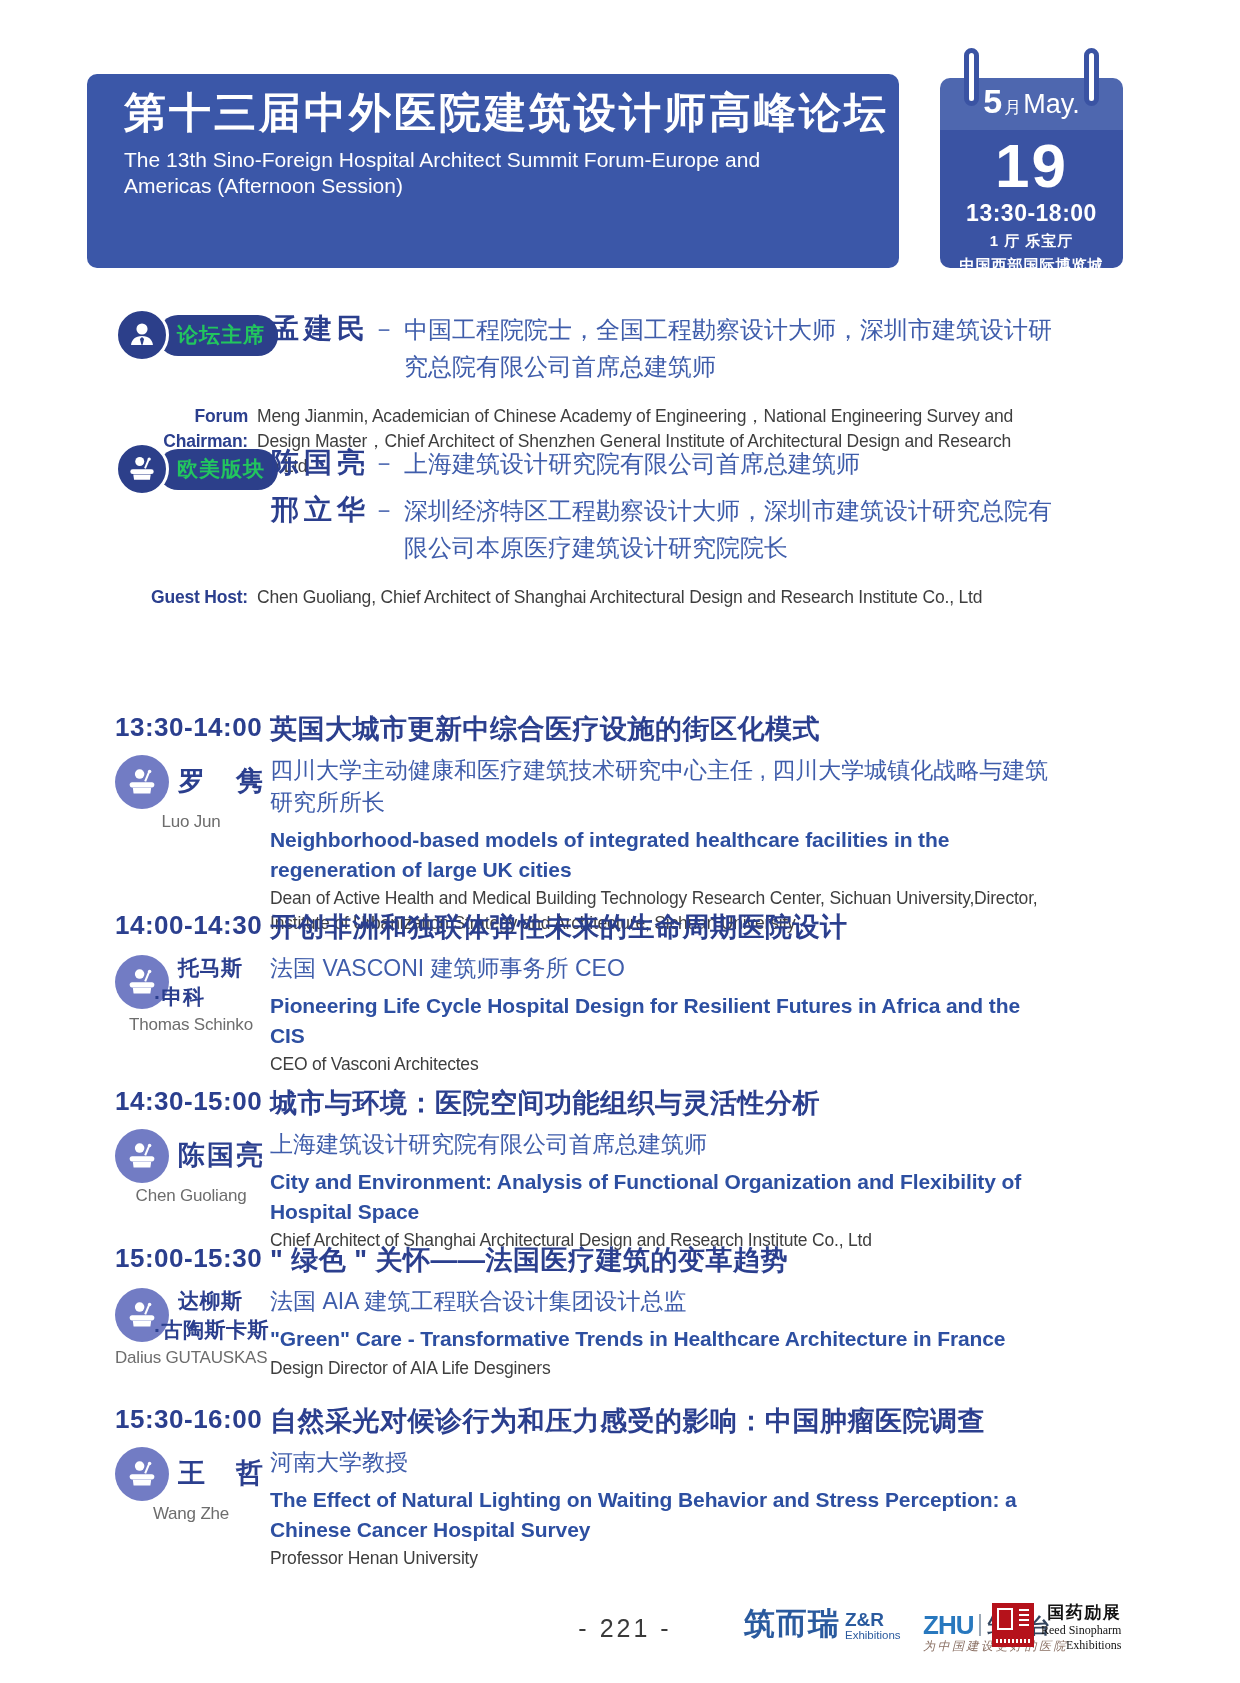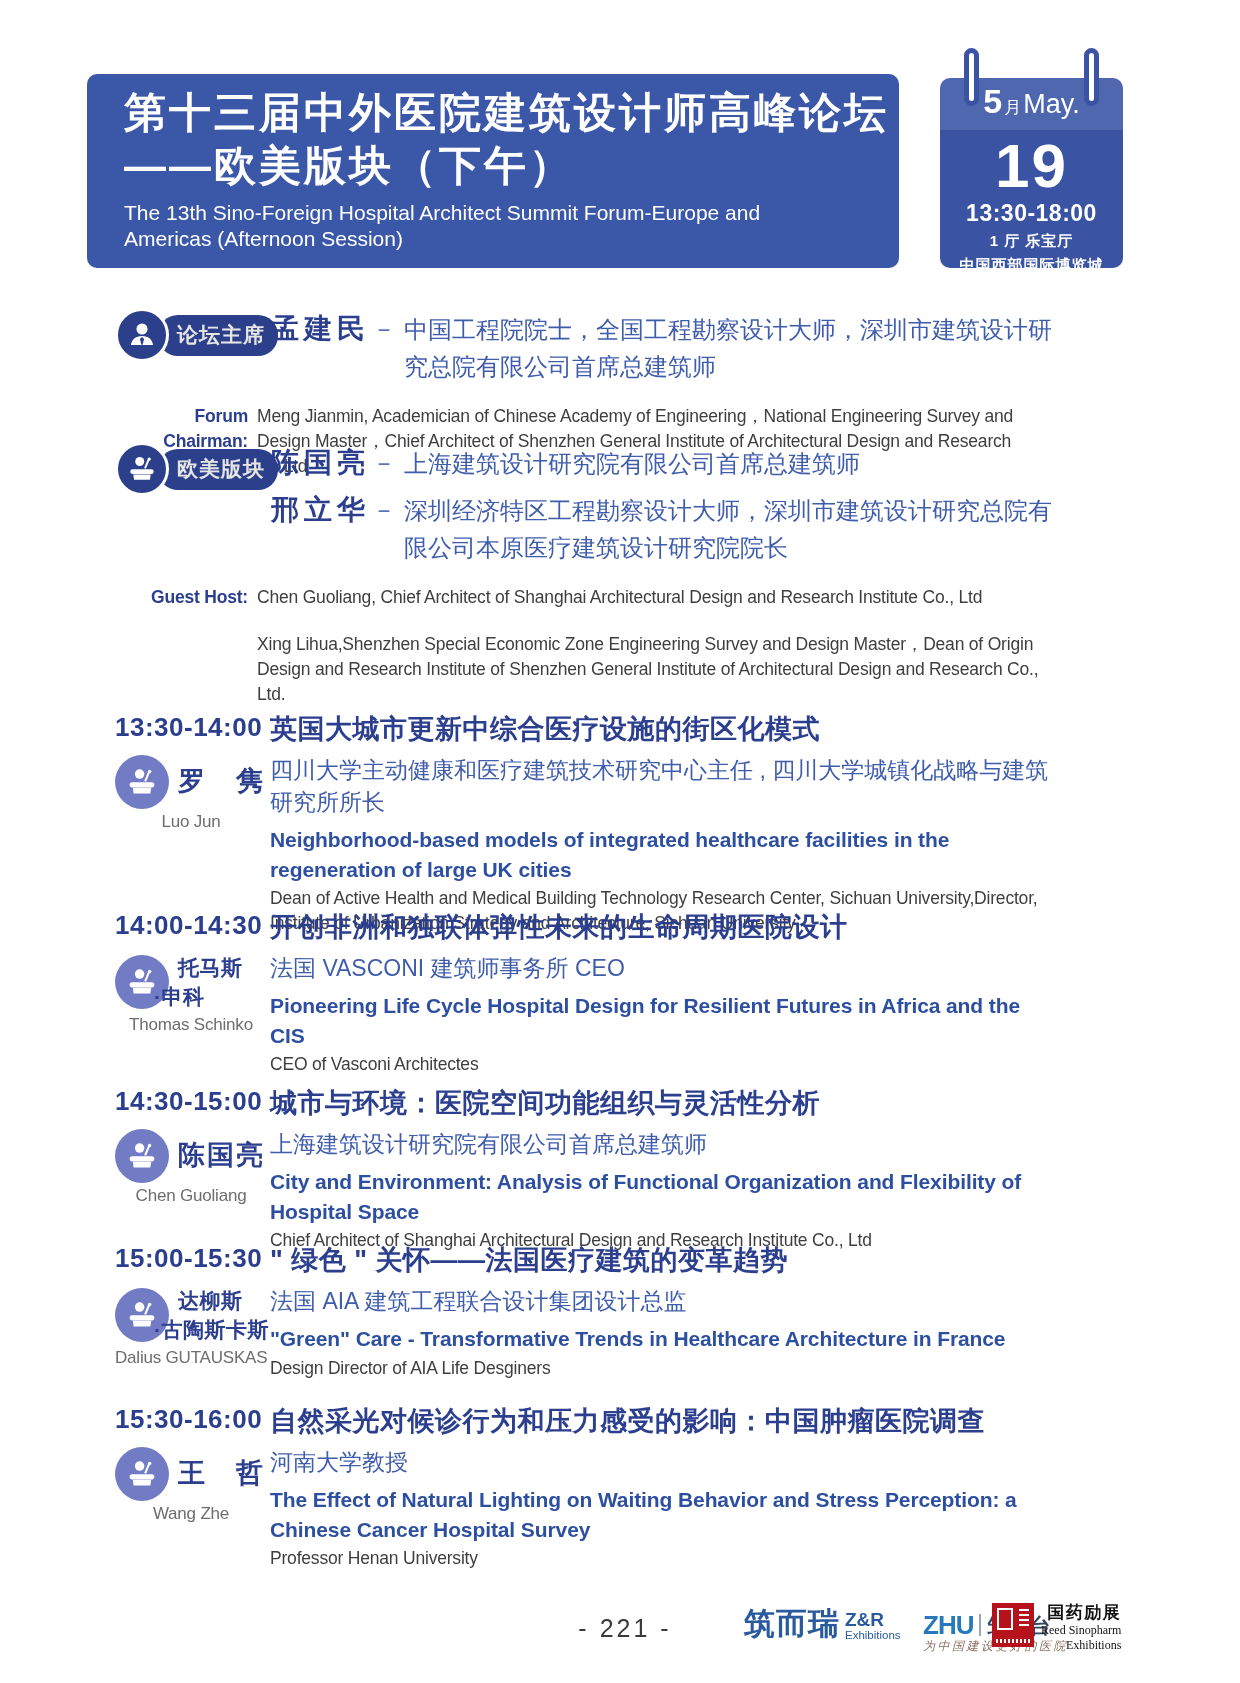--- a/index.html
+++ b/index.html
@@ -29,21 +29,21 @@
   .pin{position:absolute;top:-30px;width:15px;height:58px;background:#fff;
        border:5px solid #3a53a3;border-radius:9px;box-sizing:border-box;z-index:2;}
   .pin-left{left:24px;} .pin-right{right:24px;}
 
   
   .role-badge{display:flex;align-items:center;width:152px;flex:none;}
   .role-circle{width:54px;height:54px;border-radius:50%;background:#2c3f8a;border:3px solid #fff;
                box-sizing:border-box;display:flex;align-items:center;justify-content:center;
                position:relative;z-index:2;flex:none;}
   .role-circle svg{width:36px;height:36px;}
-  .role-pill{background:#2c3f8a;color:#e5e5e5;font-weight:bold;font-size:21px;letter-spacing:1px;
+  .role-pill{background:#2c3f8a;color:#22c55e;font-weight:bold;font-size:21px;letter-spacing:1px;
              padding:6px 13px 7px 19px;border-radius:20px;margin-left:-11px;white-space:nowrap;}
 
   
   .sec{position:absolute;left:115px;width:940px;}
   .sec-chairman{top:308px;} .sec-host{top:442px;}
   .person-flex{display:flex;align-items:flex-start;}
   .person-col{flex:1;margin-left:4px;}
   .person-line{display:flex;align-items:flex-start;margin-bottom:5px;}
   .person-name{font-size:28px;font-weight:bold;color:#2b3f8e;letter-spacing:5px;white-space:nowrap;line-height:42px;}
   .dash{font-size:24px;color:#3f5dab;line-height:42px;margin:0 8px 0 2px;}
@@ -100,21 +100,20 @@
   .reed-cn{font-size:17px;font-weight:bold;color:#111;letter-spacing:1.5px;line-height:1.2;}
   .reed-en{font-size:12px;color:#111;line-height:1.25;font-family:"Liberation Serif",serif;}
 </style>
 </head>
 <body>
 
 <div class="page">
 
   <header class="banner">
     <div class="banner-cn">第十三届中外医院建筑设计师高峰论坛</div>
-    <div class="banner-cn">——欧美版块（下午）</div>
     <div class="banner-en first">The 13th Sino-Foreign Hospital Architect Summit Forum-Europe and</div>
     <div class="banner-en">Americas (Afternoon Session)</div>
   </header>
 
   <aside class="date-badge">
     <span class="pin pin-left"></span>
     <span class="pin pin-right"></span>
     <div class="badge-month">
       <span class="m-num">5</span>
       <span class="m-cn">月</span>
@@ -178,21 +177,20 @@
           <span class="person-name">邢立华</span>
           <span class="dash">－</span>
           <div class="person-desc">深圳经济特区工程勘察设计大师，深圳市建筑设计研究总院有限公司本原医疗建筑设计研究院院长</div>
         </div>
       </div>
     </div>
     <div class="en-row">
       <span class="en-label">Guest Host:</span>
       <div class="en-desc">Chen Guoliang, Chief Architect of Shanghai Architectural Design and Research Institute Co., Ltd</div>
     </div>
-    <div class="en-para2">Xing Lihua,Shenzhen Special Economic Zone Engineering Survey and Design Master，Dean of Origin Design and Research Institute of Shenzhen General Institute of Architectural Design and Research Co., Ltd.</div>
   </section>
 
   <section class="slot" style="top:712px">
     <div class="slot-left">
       <div class="slot-time">13:30-14:00</div>
       <div class="speaker-row">
         <span class="avatar">
           <svg viewBox="0 0 24 24">
               <circle cx="10.5" cy="7" r="3" fill="#fff"></circle>
               <path d="M15.9 5.4l1.2.5-2.5 6-1.2-.5z" fill="#fff"></path>

